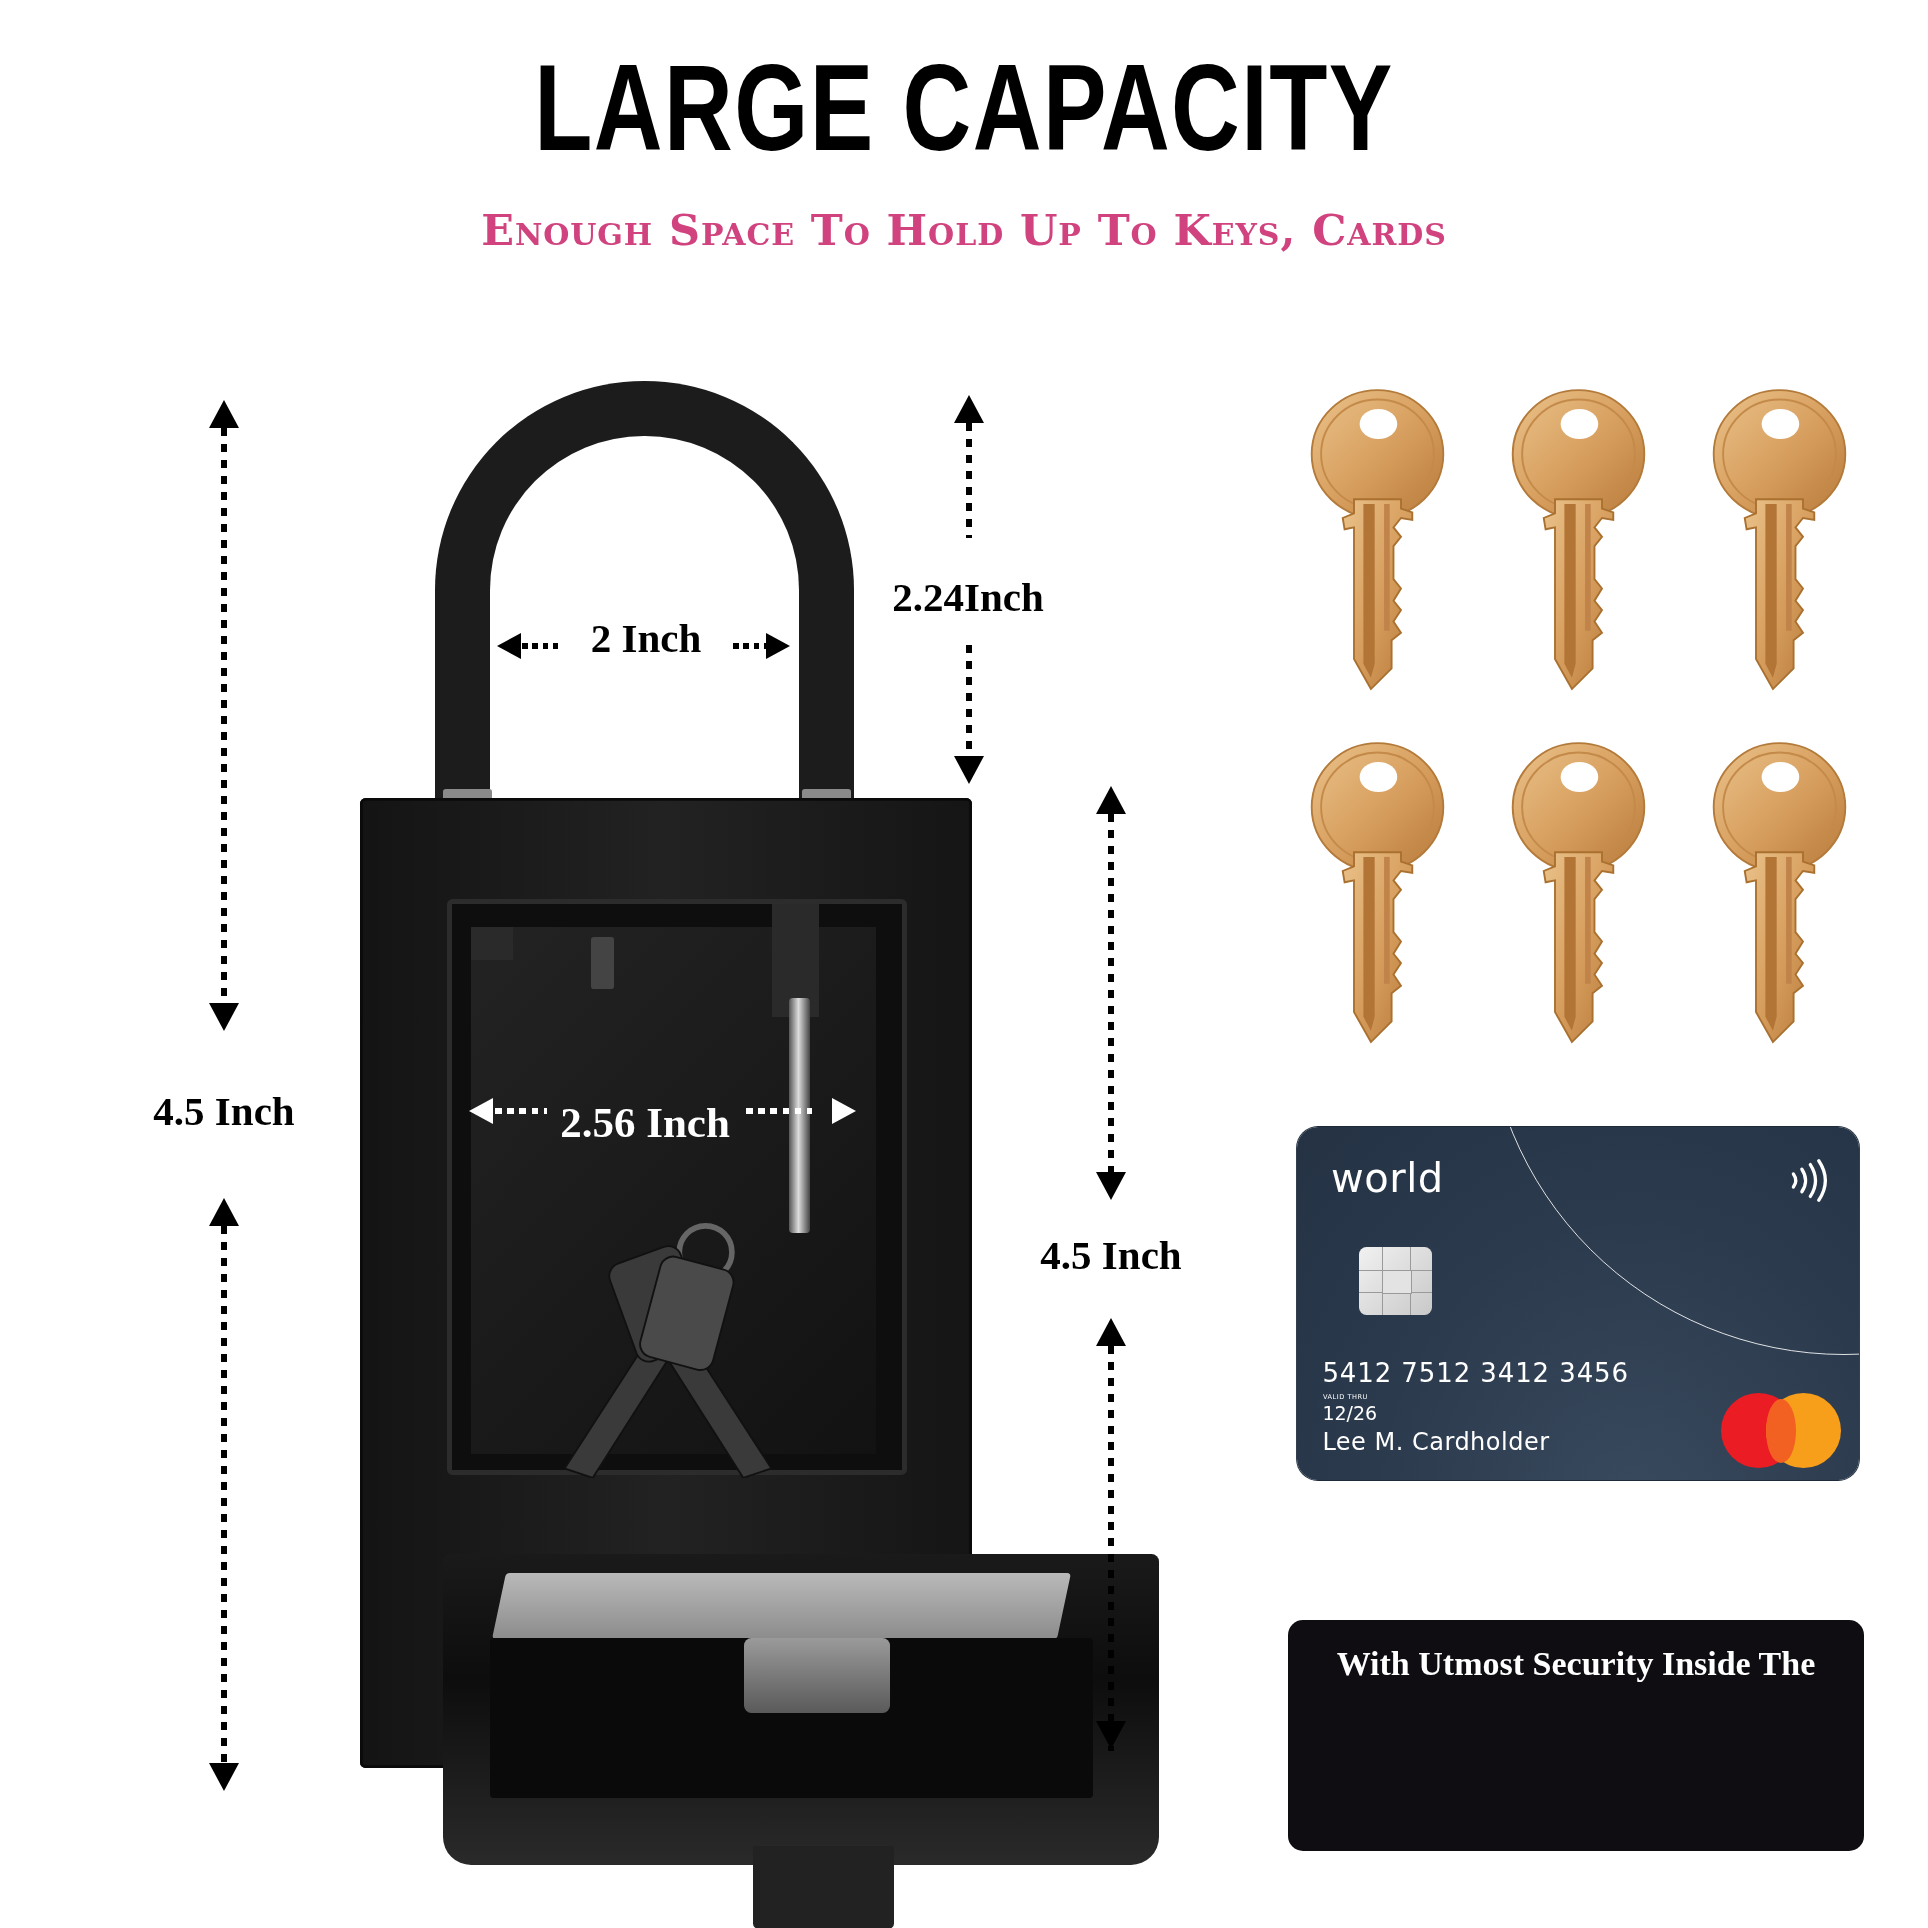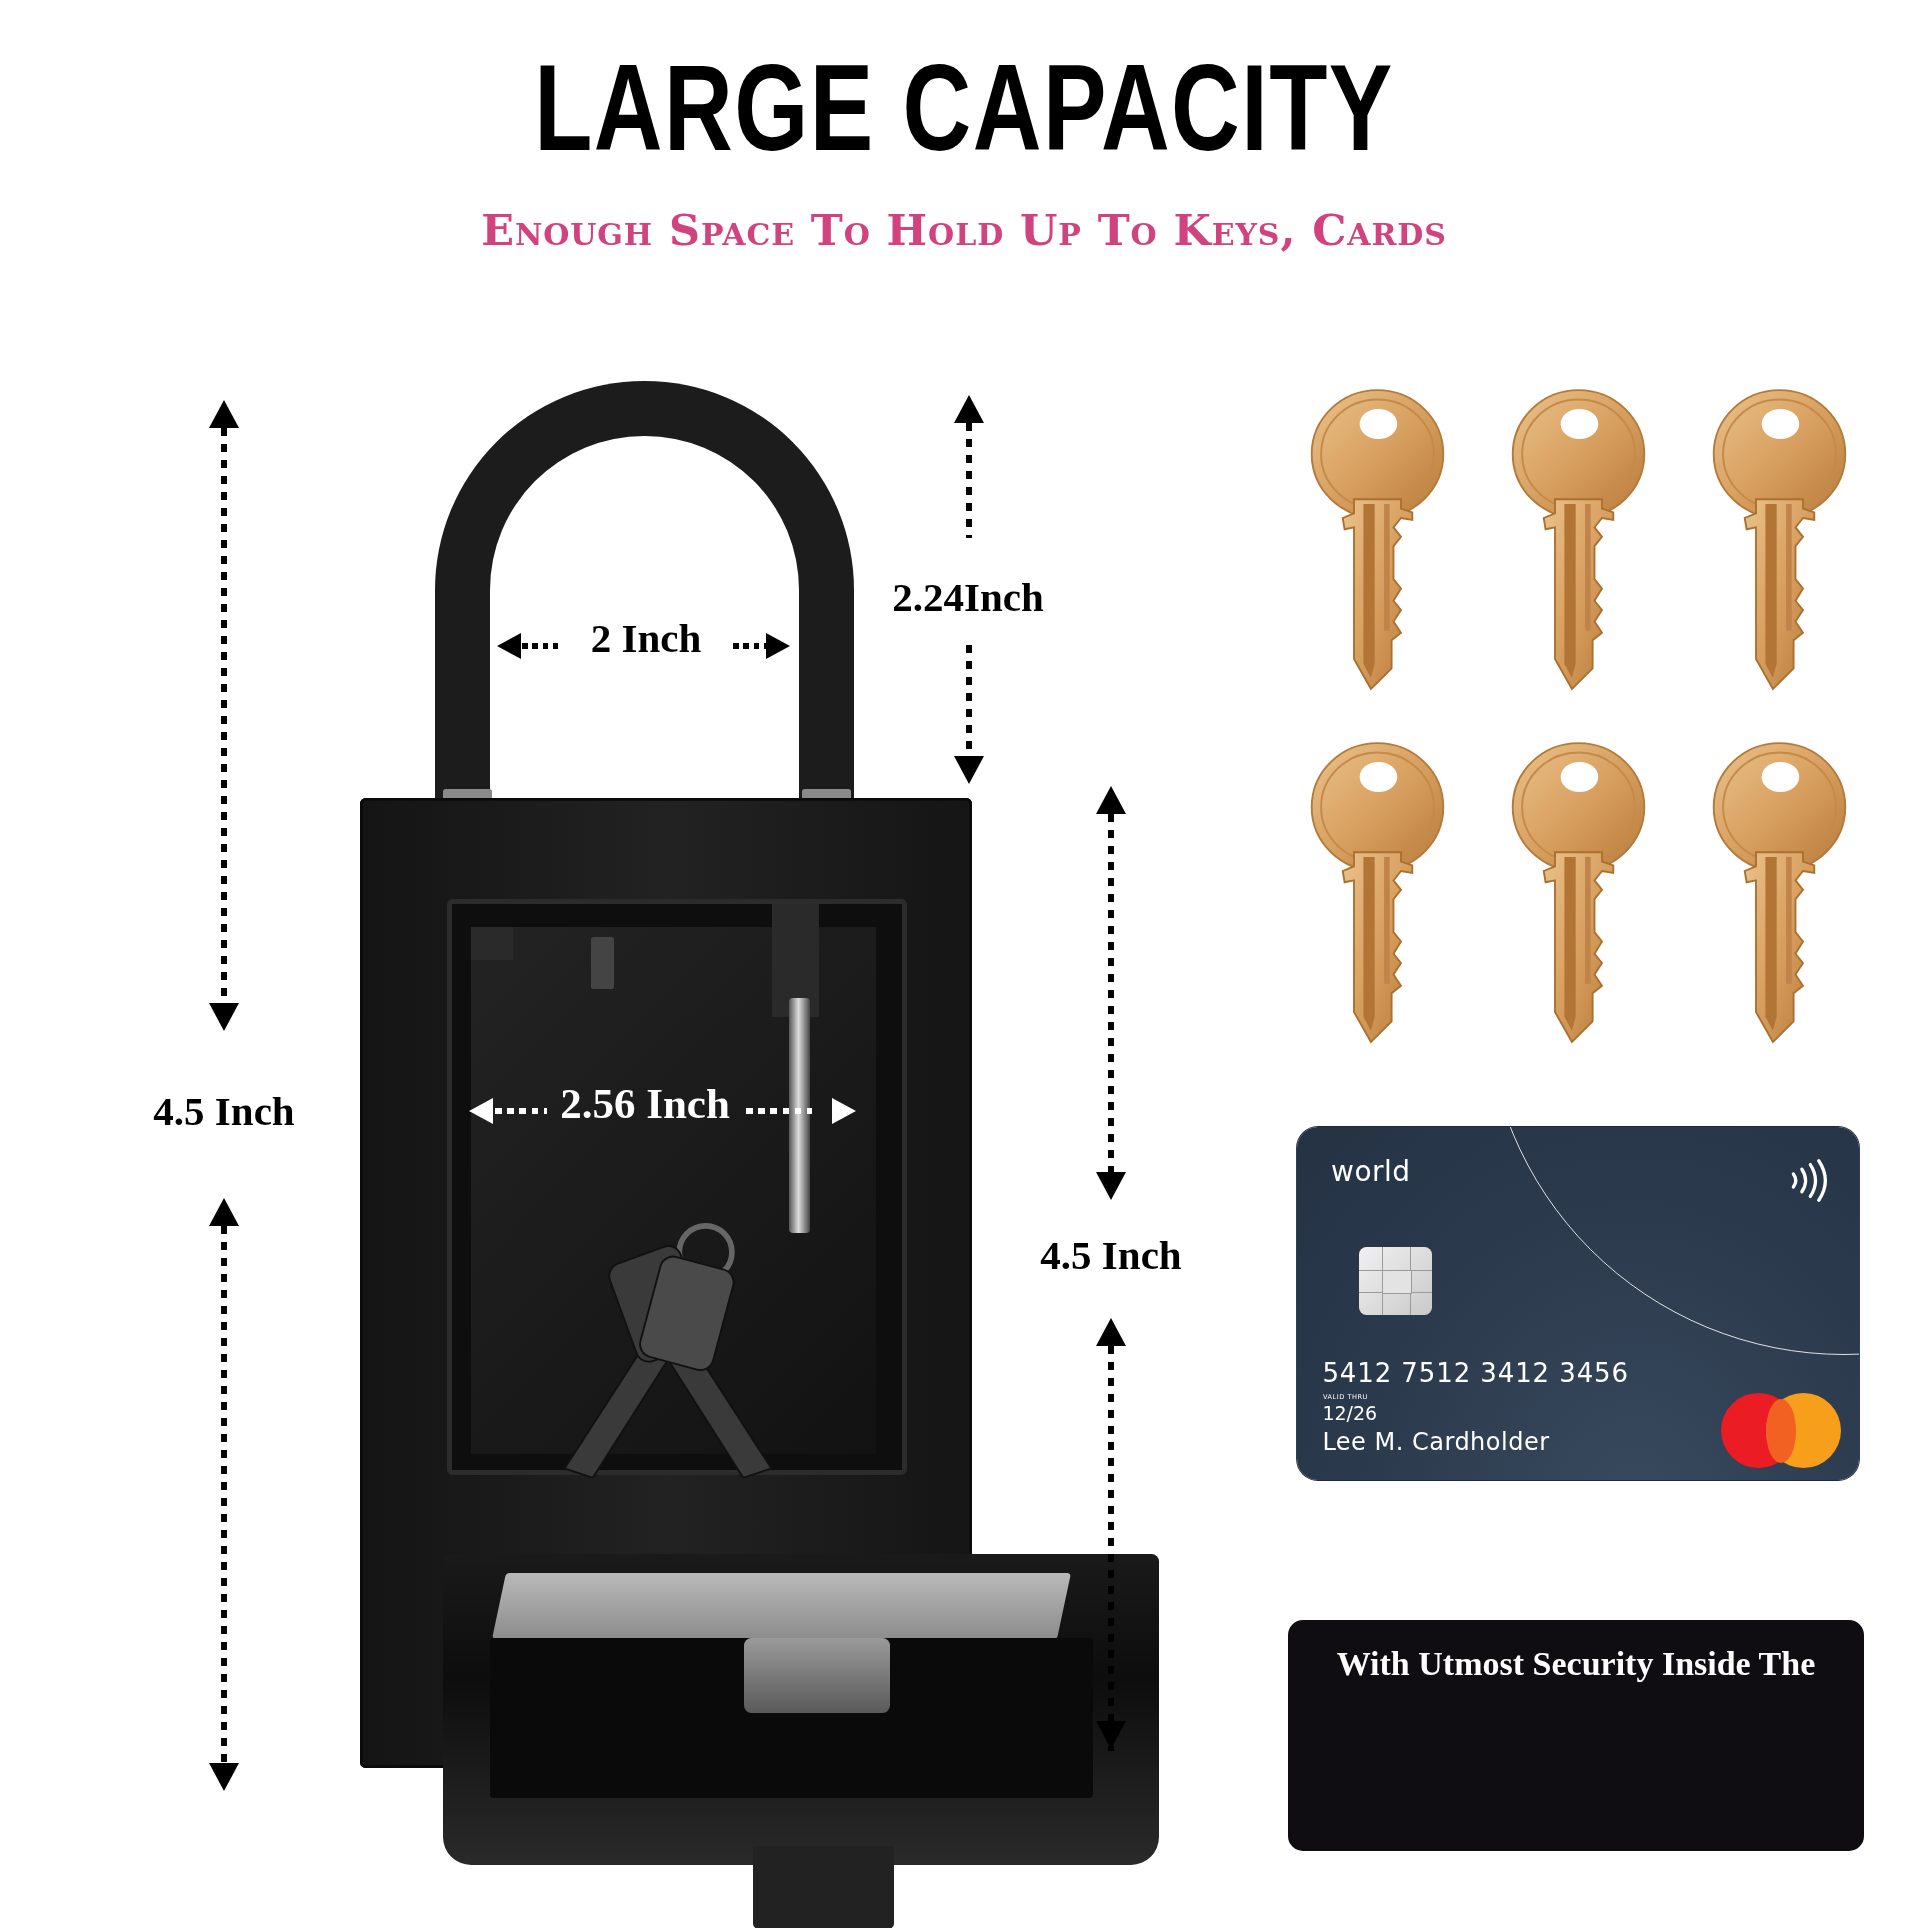--- a/index.html
+++ b/index.html
@@ -24,21 +24,21 @@
     font-size: 43px; color: #D0437F; letter-spacing: 0.9px;
     font-variant: small-caps;
   }
 
   
   .dim-label {
     font-family: "Liberation Serif", serif; font-weight: 700;
     font-size: 41px; color: #000; white-space: nowrap;
     transform: translate(-50%, -50%);
   }
-  .dim-label.white { color: #fff; font-size: 43px; }
+  .dim-label.white { color: #fff; font-size: 43px; margin-top: 19px; }
 
   
   .varrow { width: 0; }
   .varrow .line {
     position: absolute; left: -2.8px; width: 5.6px;
     background: repeating-linear-gradient(to bottom, #000 0 8.5px, transparent 8.5px 16px);
   }
   .tri-up, .tri-down, .tri-left, .tri-right { position: absolute; width: 0; height: 0; }
   .tri-up { border-left: 15px solid transparent; border-right: 15px solid transparent; border-bottom: 28px solid #000; }
   .tri-down { border-left: 15px solid transparent; border-right: 15px solid transparent; border-top: 28px solid #000; }
@@ -109,21 +109,21 @@
     left: 1297px; top: 1127px; width: 562px; height: 353px;
     border-radius: 21px; overflow: hidden;
     background: radial-gradient(ellipse at 60% 110%, #3a4a5e 0%, #2b3a4d 55%, #243244 100%);
     color: #fff; font-family: "DejaVu Sans", sans-serif;
     box-shadow: 0 0 0 0.9px #1d2a3a;
   }
   .card-arc {
     position: absolute; left: 188px; top: -490px; width: 716px; height: 716px;
     border: 1.9px solid rgba(255,255,255,0.85); border-radius: 50%;
   }
-  .card-brand { position: absolute; left: 34px; top: 28px; font-size: 28px; font-weight: 400; letter-spacing: 0.5px; }
+  .card-brand { position: absolute; left: 34px; top: 28px; font-size: 40px; font-weight: 400; letter-spacing: 0.5px; }
   .card-contactless { position: absolute; right: 28px; top: 30px; width: 47px; height: 47px; }
   .chip {
     position: absolute; left: 62px; top: 120px; width: 73px; height: 68px;
     background: linear-gradient(135deg, #f1f1f1, #c9c9c9);
     border-radius: 7.5px;
   }
   .chip .c1 { position: absolute; left: 22.6px; top: 0; width: 0.9px; height: 100%; background: #9a9a9a; }
   .chip .c2 { position: absolute; left: 51px; top: 0; width: 0.9px; height: 100%; background: #9a9a9a; }
   .chip .c3 { position: absolute; left: 0; top: 22.6px; width: 100%; height: 0.9px; background: #9a9a9a; }
   .chip .c4 { position: absolute; left: 0; top: 45px; width: 100%; height: 0.9px; background: #9a9a9a; }

